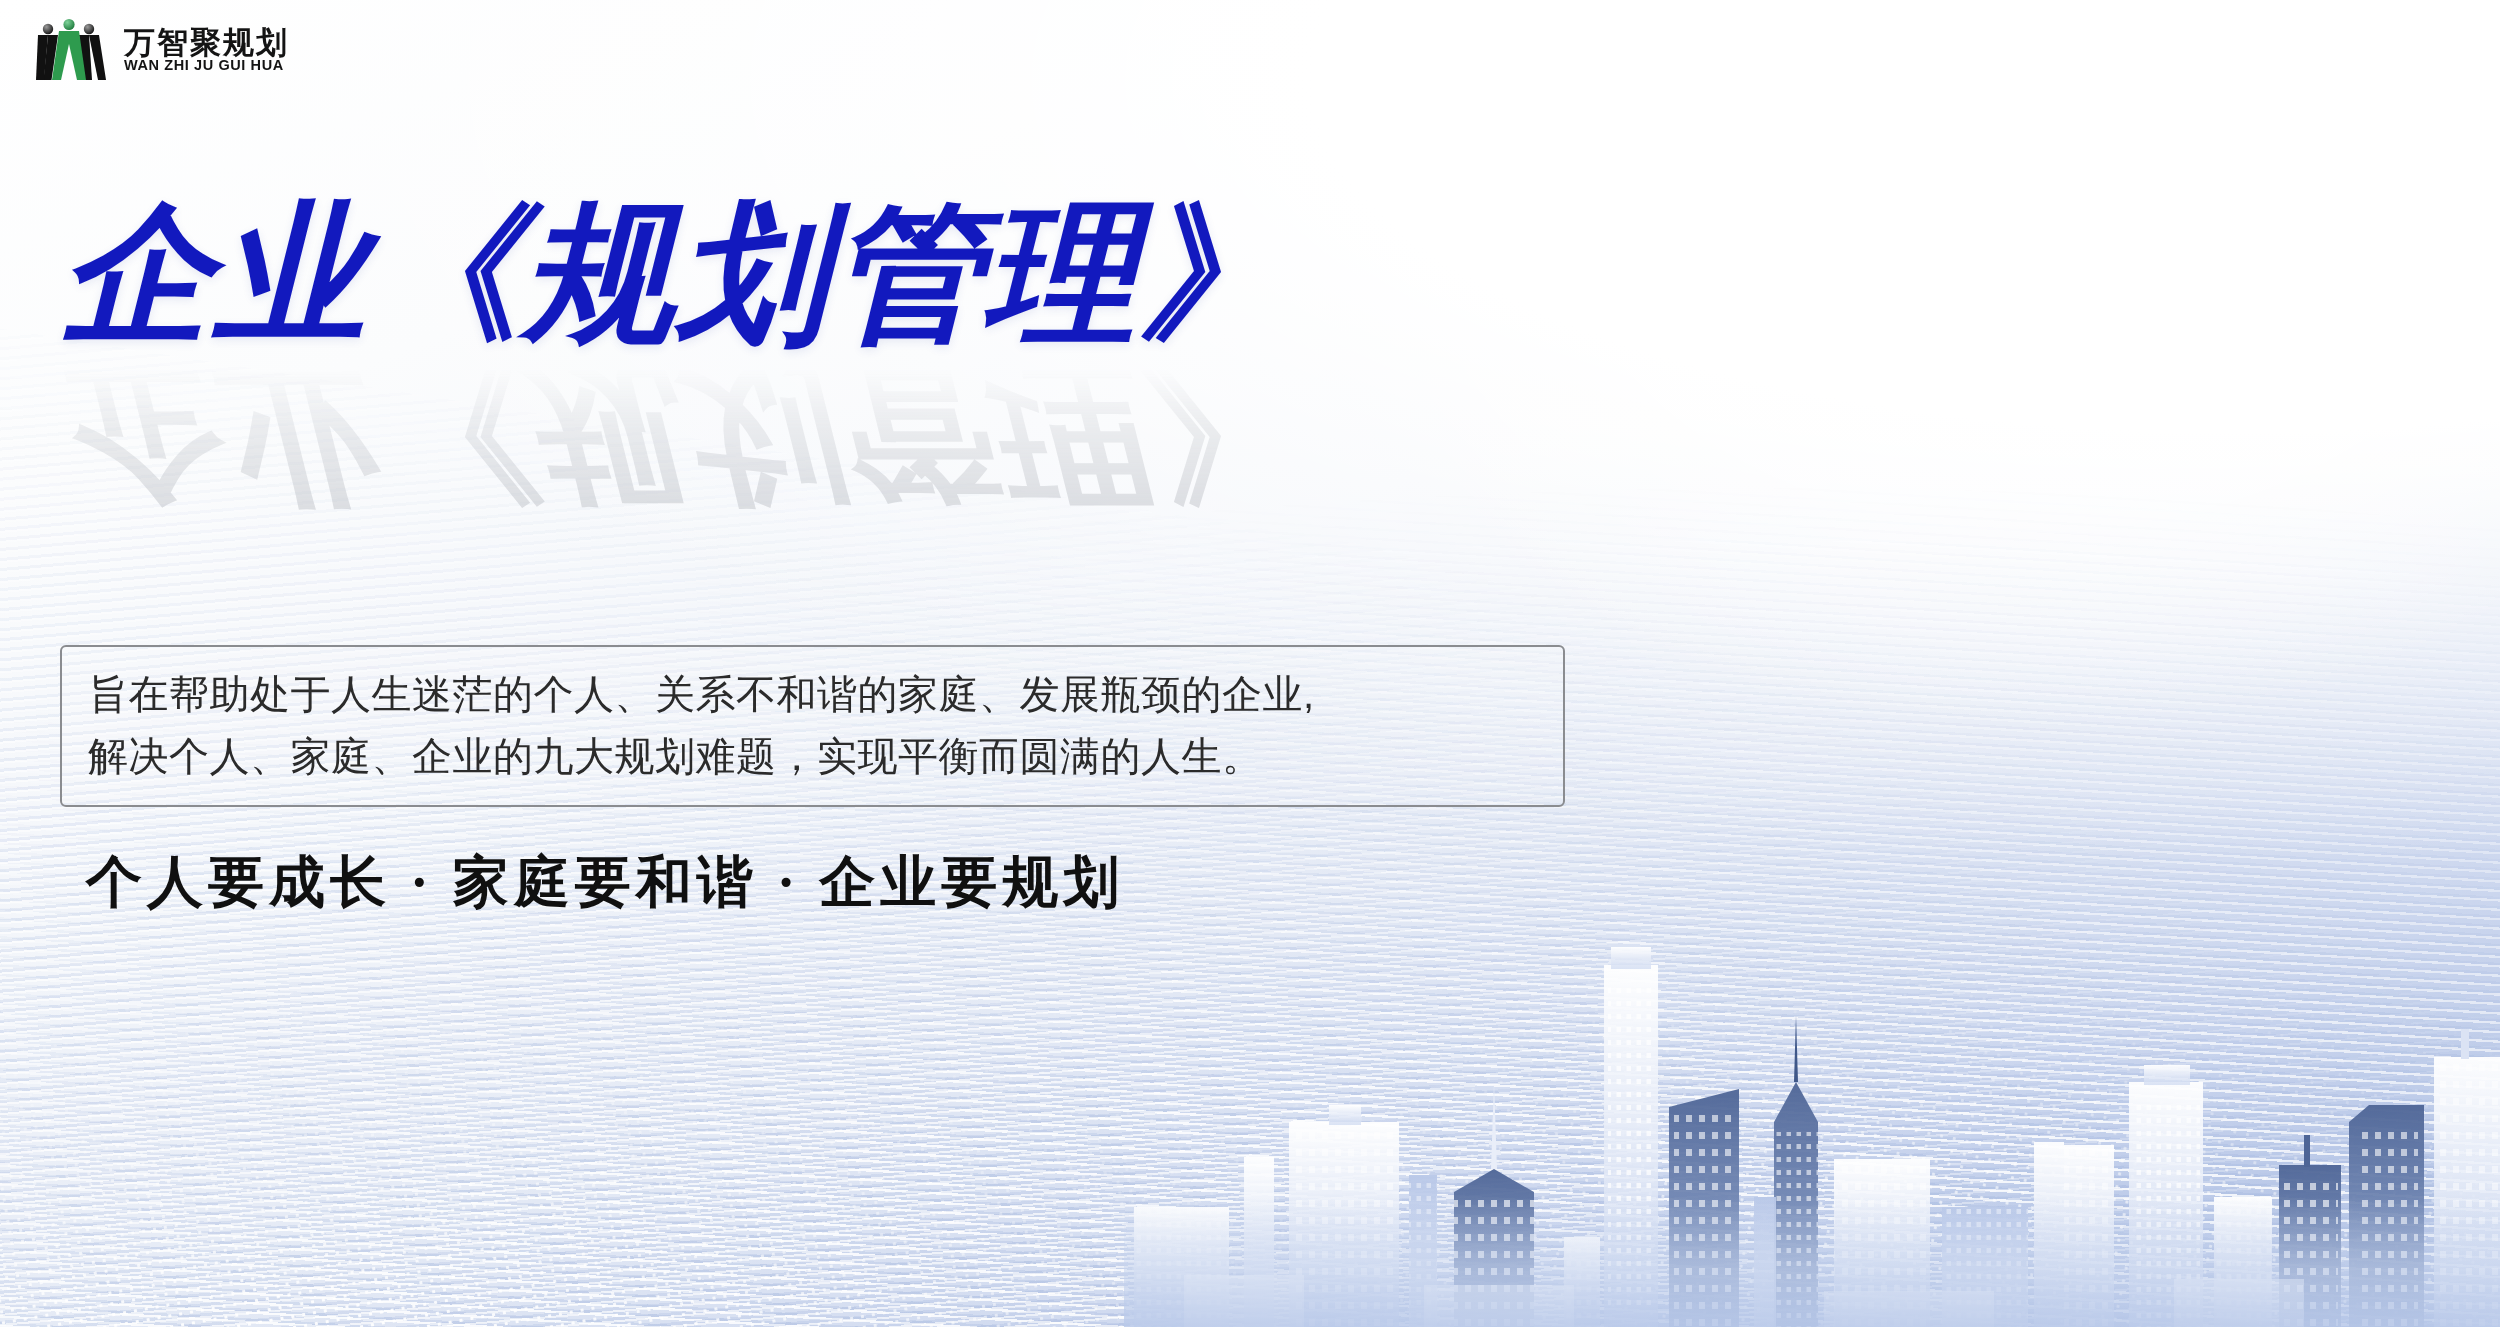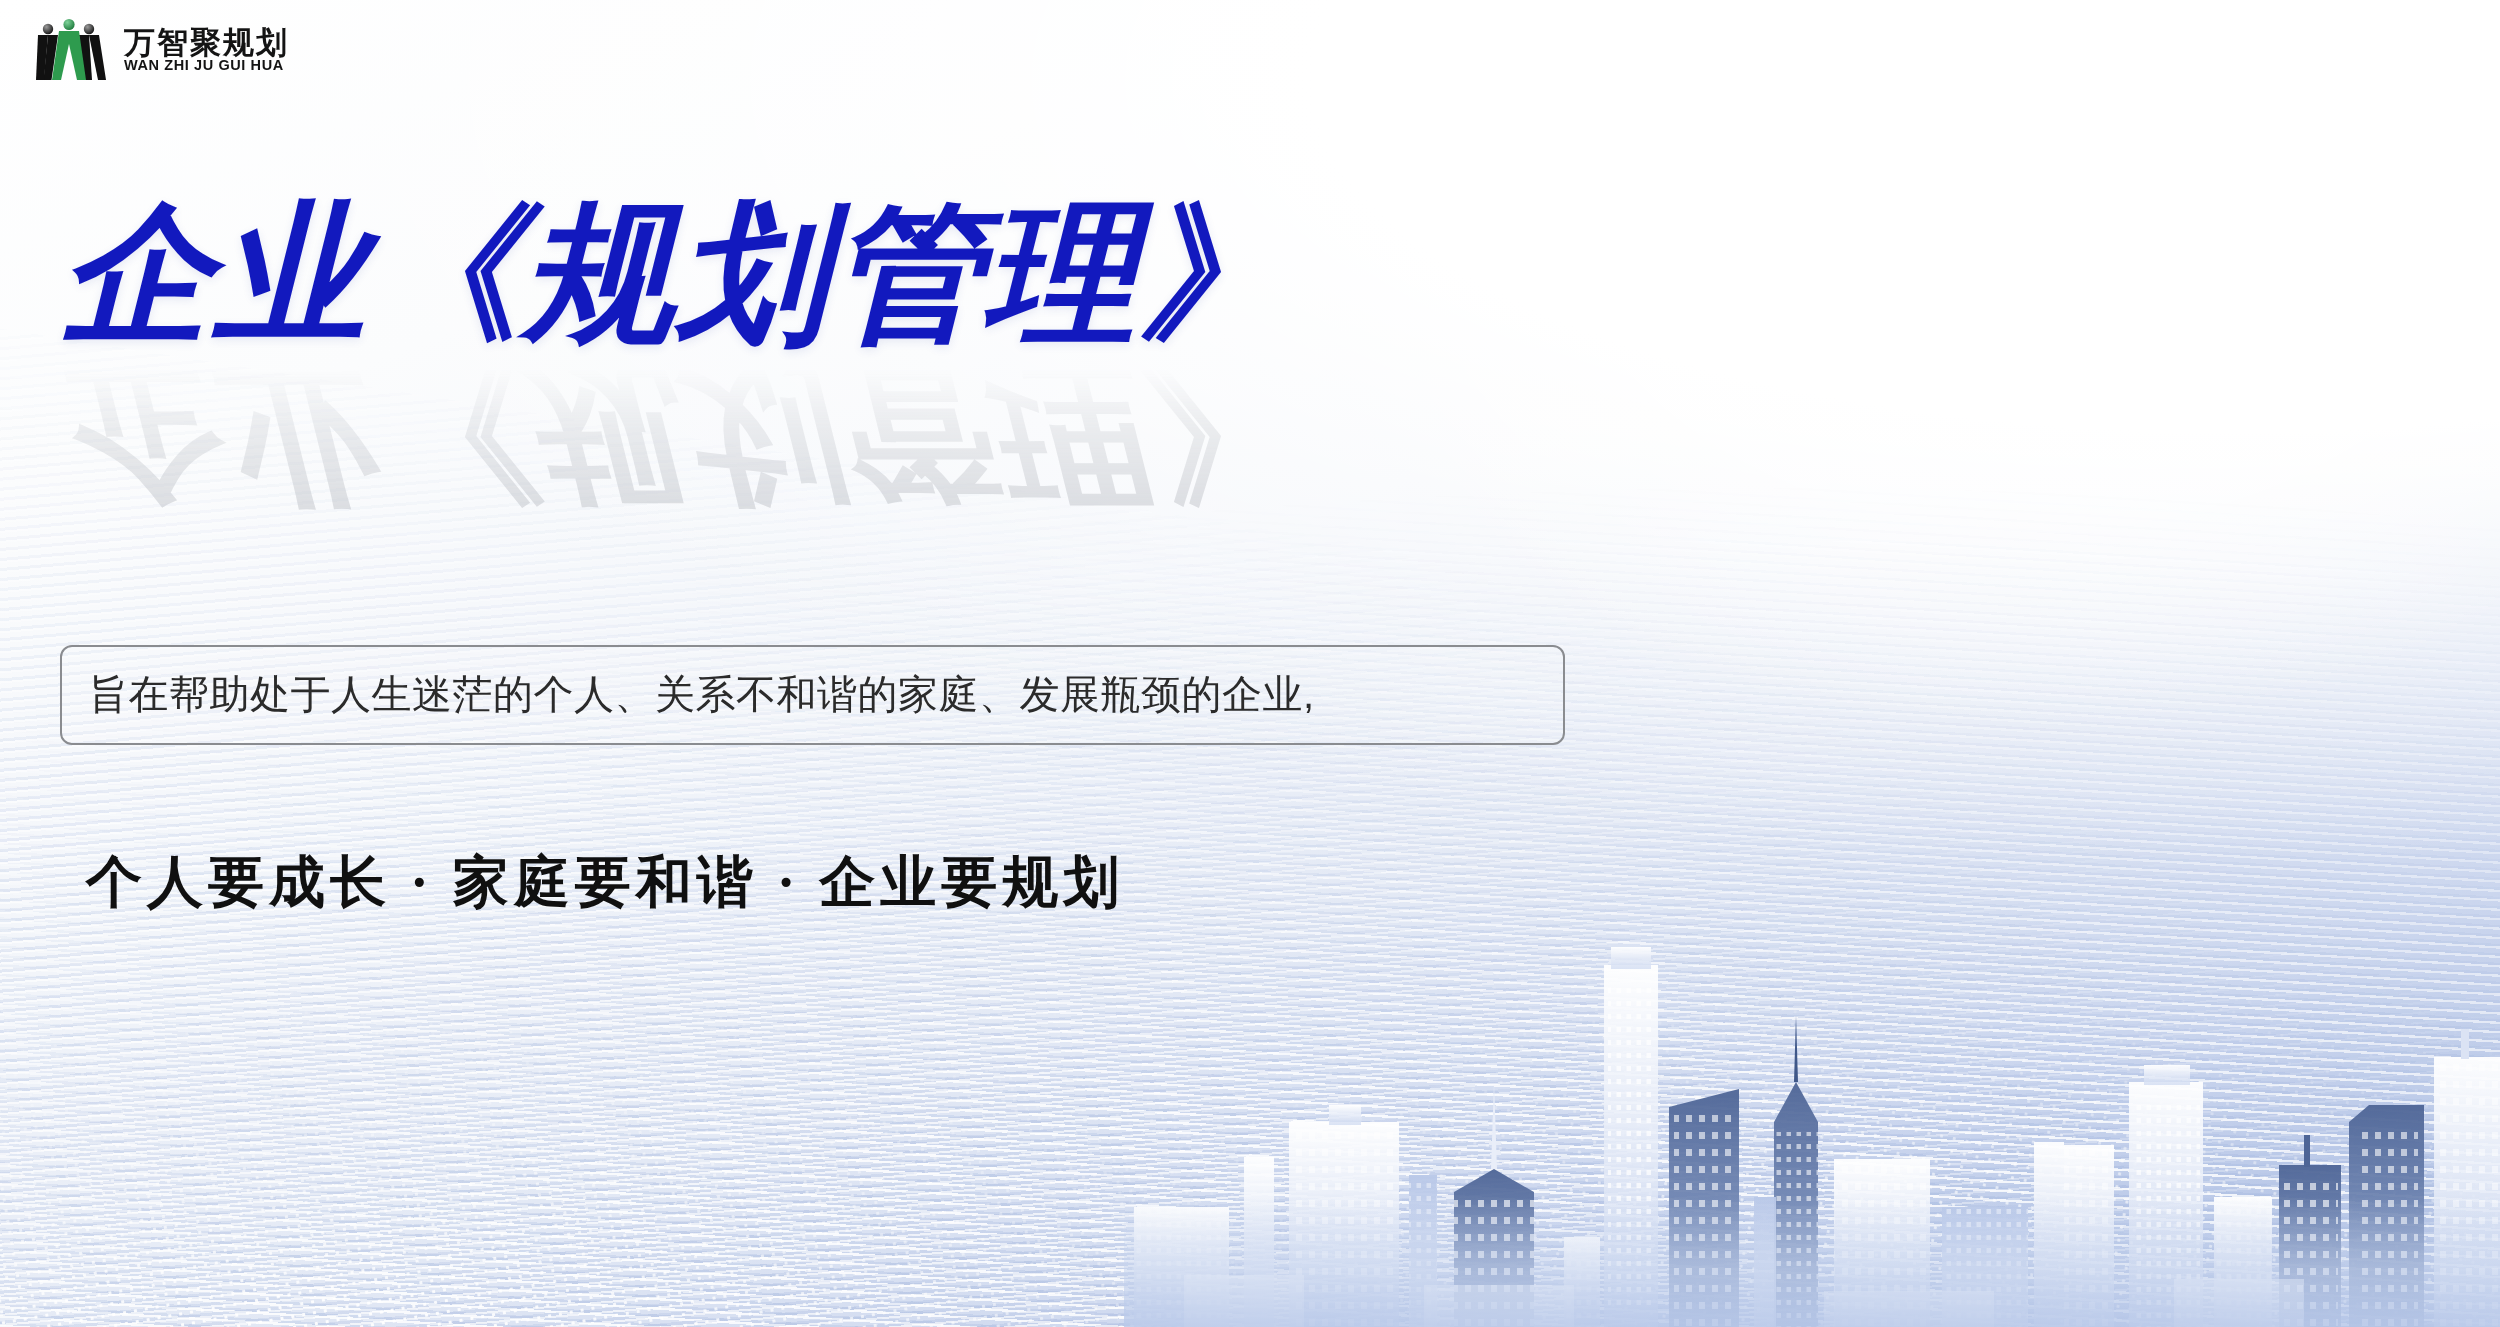--- a/index.html
+++ b/index.html
@@ -107,21 +107,21 @@
     transform:scaleY(-1);
     margin-top:6px;
     -webkit-mask-image:linear-gradient(to top,rgba(0,0,0,0) 8%,rgba(0,0,0,.30) 42%,rgba(0,0,0,.62) 100%);
             mask-image:linear-gradient(to top,rgba(0,0,0,0) 8%,rgba(0,0,0,.30) 42%,rgba(0,0,0,.62) 100%);
     opacity:.75;
   }
 
   
   .desc-box{
     position:absolute;left:60px;top:645px;width:1505px;
-    border:2px solid #8a8c90;border-radius:12px;
+    border:2px solid #8a8c90;border-radius:6px;
     padding:16px 22px 18px 26px;box-sizing:border-box;
     background:rgba(255,255,255,.10);
   }
   .desc-line{
     font-family:"Liberation Sans","DejaVu Sans",sans-serif;
     font-size:40px;line-height:1.55;color:#2b2b2b;white-space:nowrap;letter-spacing:.5px;
   }
 
   
   .slogan{
@@ -298,19 +298,20 @@
     </span>
   </div>
 
   <div class="title-wrap">
     <div class="title">企业《规划管理》</div>
     <div class="title-reflection" aria-hidden="true">企业《规划管理》</div>
   </div>
 
   <div class="desc-box">
     <div class="desc-line">旨在帮助处于人生迷茫的个人、关系不和谐的家庭、发展瓶颈的企业,</div>
+    <div class="desc-line">解决个人、家庭、企业的九大规划难题，实现平衡而圆满的人生。</div>
   </div>
 
   <div class="slogan">个人要成长 · 家庭要和谐 · 企业要规划</div>
 
 
 
 </div>
 
 </body></html>

